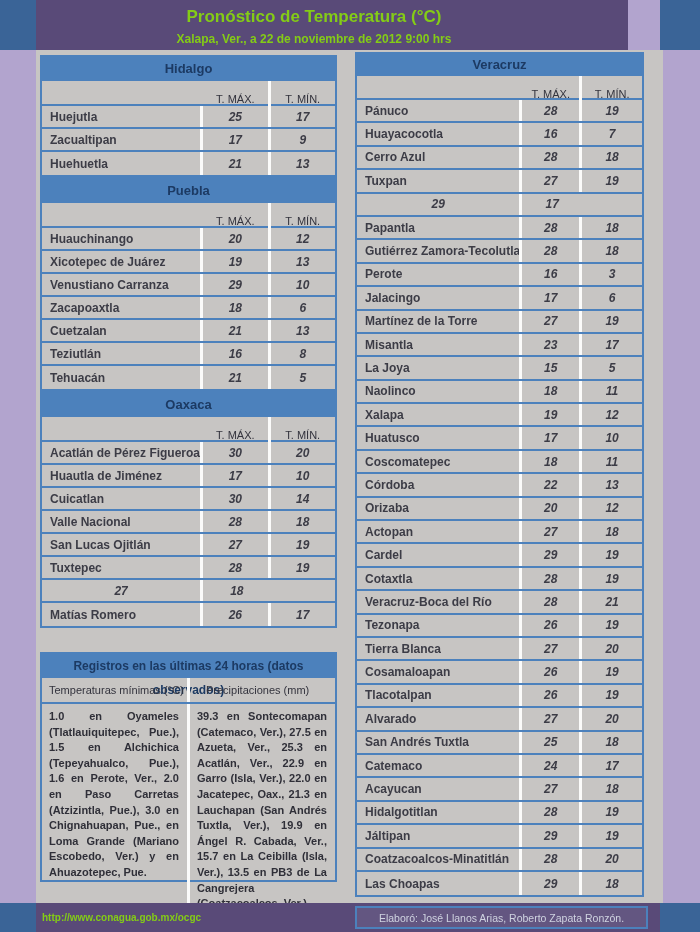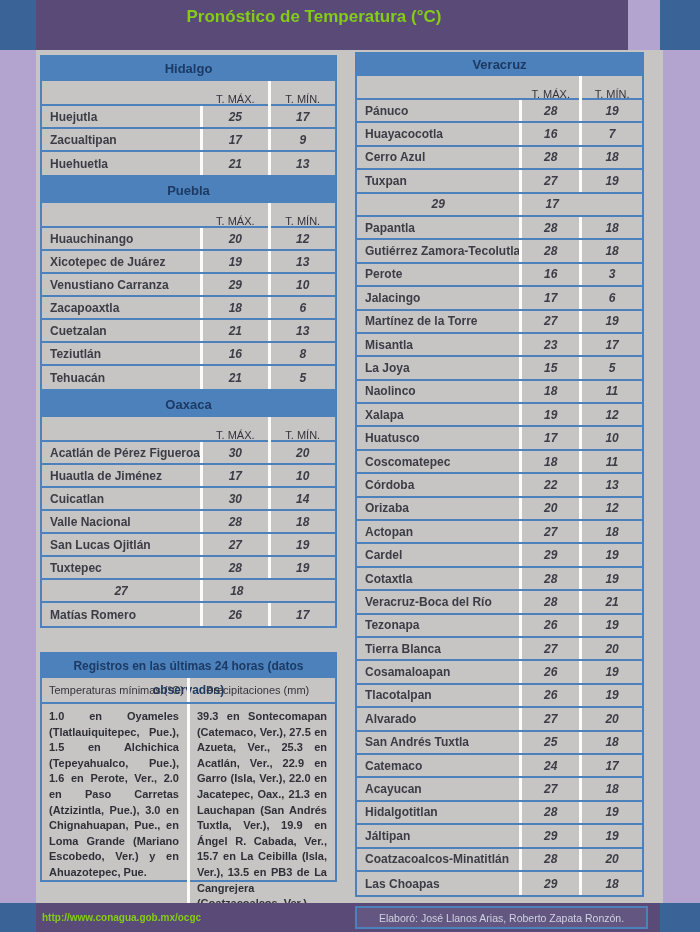--- a/index.html
+++ b/index.html
@@ -100,20 +100,21 @@
     color: #cfd3e0; font-size: 10.5px;
   }
 </style>
 </head>
 <body>
 
 <div class="canvas"></div>
 
 <header class="top-band">
   <div class="main-title">Pronóstico de Temperatura (°C)</div>
+  <div class="sub-title">Xalapa, Ver., a 22 de noviembre de 2012  9:00 hrs</div>
 </header>
 <div class="corner tl"></div>
 <div class="corner tr"></div>
 
 <main>
   <div class="col-left left-tables">
 
     <section class="state-table">
       <div class="state-title">Hidalgo</div>
       <div class="trow thead">

